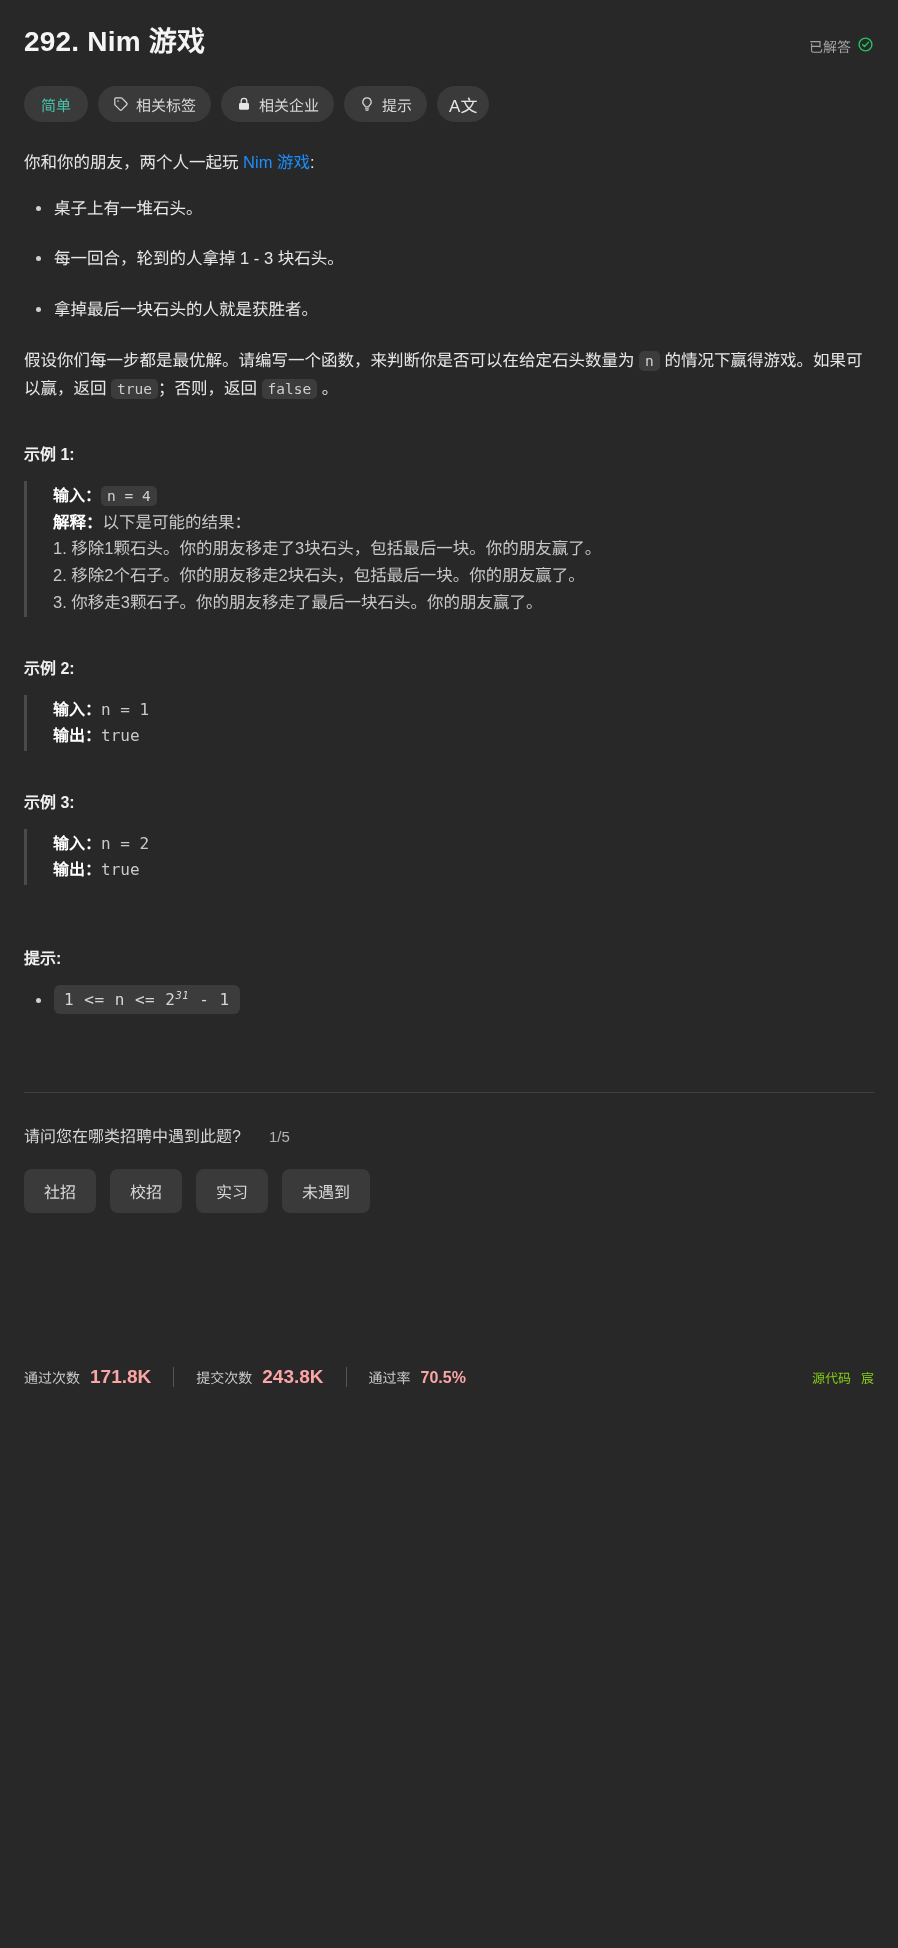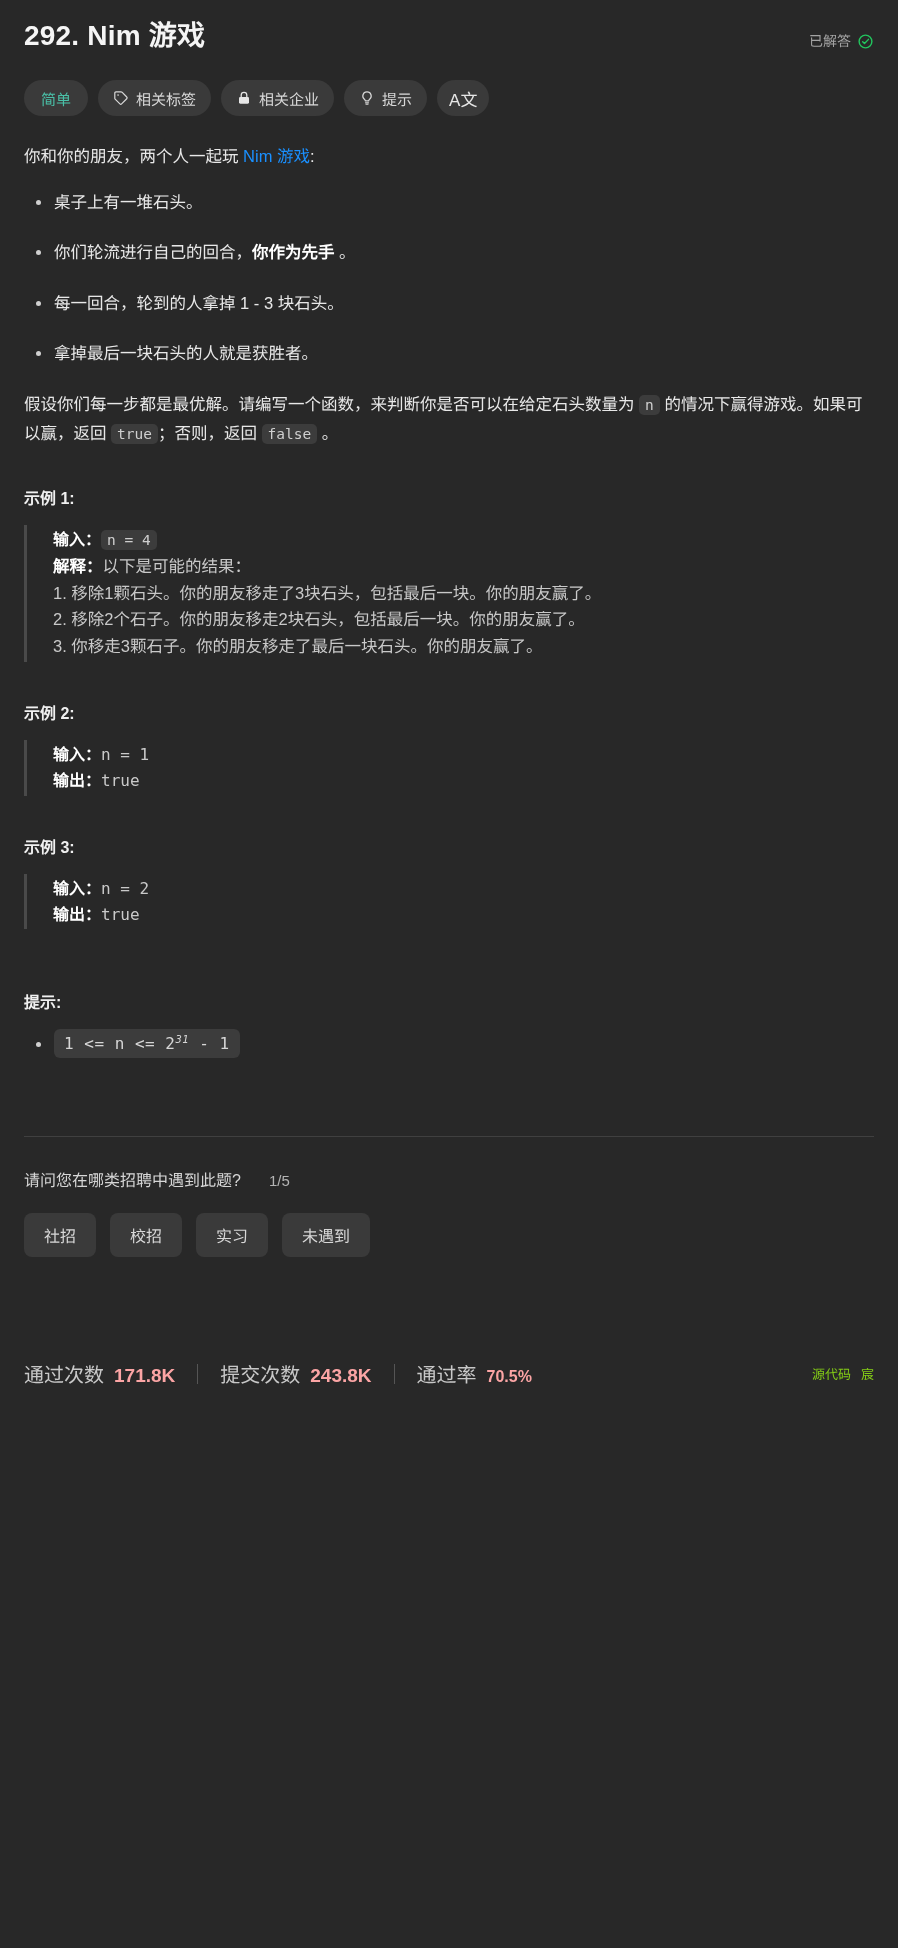--- a/index.html
+++ b/index.html
@@ -11,40 +11,40 @@
     font-family: "Liberation Sans", "DejaVu Sans", sans-serif;
     color: #eff1f6;
     overflow: hidden;
   }
 
   .page {
     position: relative;
     width: 898px;
     height: 1400px;
     background: #282828;
-    padding: 2px 24px;
+    padding: 8px 24px;
   }
 
   
   .title-row {
     display: flex;
     align-items: flex-start;
     justify-content: space-between;
     padding-top: 16px;
   }
   .page-title {
     font-size: 28px;
     font-weight: 700;
     letter-spacing: .2px;
     line-height: 1.3;
     color: #f5f5f5;
   }
   .solved-badge {
     display: flex;
-    align-items: flex-end;
+    align-items: flex-start;
     gap: 6px;
     font-size: 14px;
     color: #a3a3a3;
     margin-top: 12px;
     white-space: nowrap;
   }
   .check-circle {
     width: 17px; height: 17px;
     display: block;
   }
@@ -236,21 +236,21 @@
     bottom: 12px;
     display: flex;
     align-items: center;
   }
   .stat {
     display: flex;
     align-items: baseline;
     gap: 10px;
     white-space: nowrap;
   }
-  .stat-label { font-size: 20px; color: #c8c8c8; }
+  .stat-label { font-size: 14px; color: #c8c8c8; }
   .stat-value { font-size: 19px; font-weight: 700; color: #fca5a5; }
   .stat-value.small { font-size: 16px; font-weight: 700; }
   .stat-sep {
     width: 1px;
     height: 20px;
     background: #555;
     margin: 0 22px;
     align-self: center;
   }
   .watermark {
@@ -326,23 +326,20 @@
 
     <p class="para">
       <span>你和你的朋友，两个人一起玩 </span><a class="link" href="#">Nim 游戏</a><span>:</span>
     </p>
 
     <ul class="bullets">
       <li>
         <span>桌子上有一堆石头。</span>
       </li>
       <li>
-        <span>你们轮流进行自己的回合，</span><b>你作为先手</b><span> 。</span>
-      </li>
-      <li>
         <span>每一回合，轮到的人拿掉 1 - 3 块石头。</span>
       </li>
       <li>
         <span>拿掉最后一块石头的人就是获胜者。</span>
       </li>
     </ul>
 
     <p class="para">
       <span>假设你们每一步都是最优解。请编写一个函数，来判断你是否可以在给定石头数量为 </span><code class="chip">n</code><span> 的情况下赢得游戏。如果可以赢，返回 </span><code class="chip">true</code><span>；否则，返回 </span><code class="chip">false</code><span> 。</span>
     </p>

